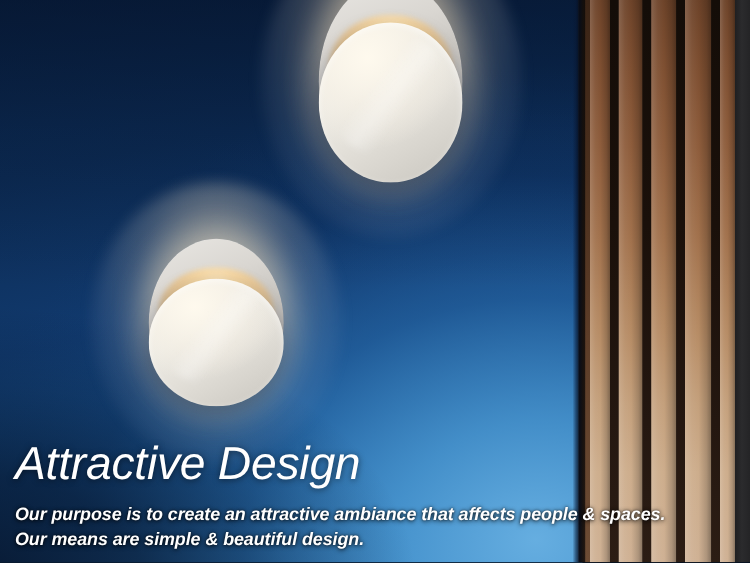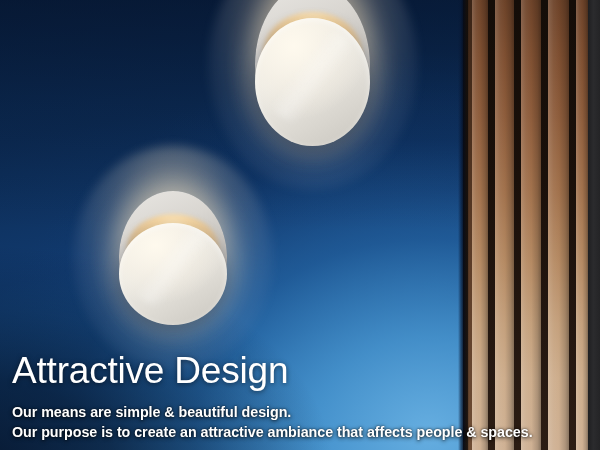--- a/index.html
+++ b/index.html
@@ -232,20 +232,21 @@
     background: linear-gradient(90deg, #1f1f21 0%, #2b2b2d 45%, #242426 100%);
   }
 
   
   .text-block {
     position: absolute;
     left: 12px;
     bottom: 8px;
     width: 580px;
     z-index: 6;
+    font-style: italic;
   }
   .headline {
     color: #ffffff;
     font-size: 37px;
     font-weight: 400;
     letter-spacing: -0.2px;
     line-height: 1.0;
     margin: 0 0 14px 0;
     text-shadow: 0 1px 5px rgba(0,0,0,0.55);
     white-space: nowrap;
@@ -300,17 +301,17 @@
     <div class="slat" style="left:85px;  width:21px;"></div>
     <div class="gap" style="left:106px; width:7px;"></div>
     <div class="slat" style="left:113px; width:12px;"></div>
     <div class="panel-left-shadow"></div>
   </div>
 
   <div class="dark-strip"></div>
 
   <div class="text-block">
     <h1 class="headline">Attractive Design</h1>
+    <p class="subline">Our purpose is to create an attractive ambiance that affects people &amp; spaces.</p>
     <p class="subline">Our means are simple &amp; beautiful design.</p>
-    <p class="subline">Our purpose is to create an attractive ambiance that affects people &amp; spaces.</p>
   </div>
 
 </div>
 
 </body></html>

